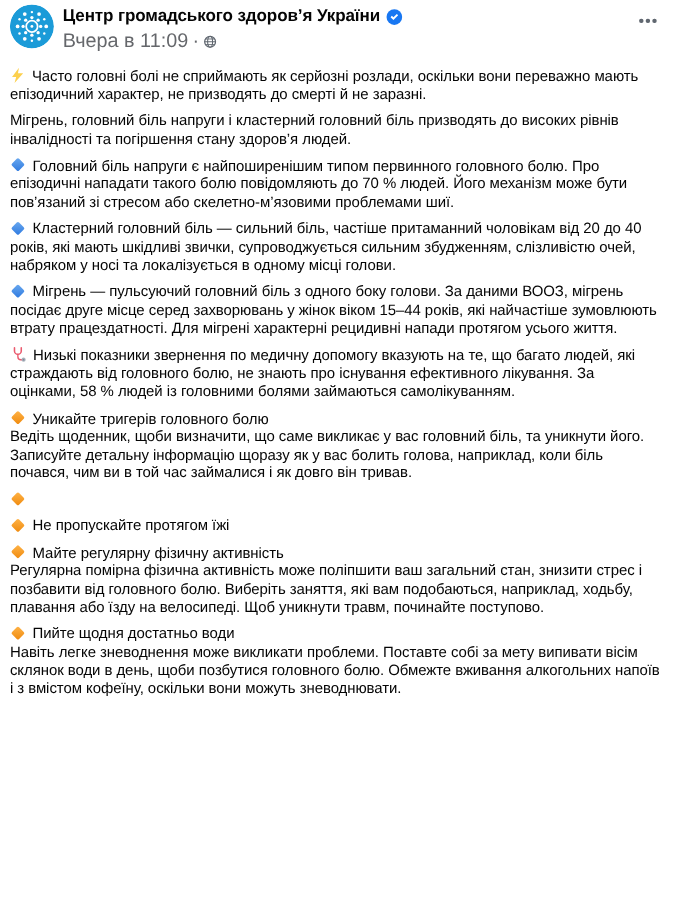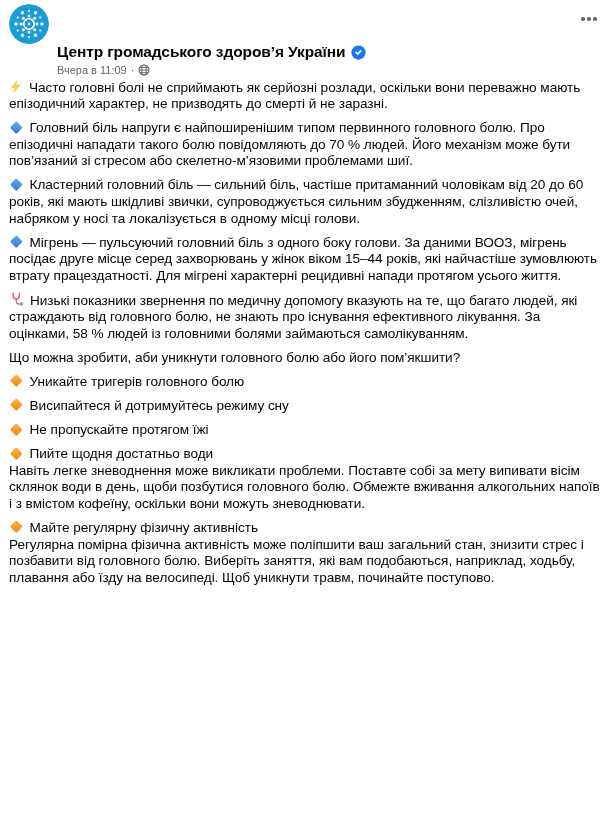--- a/index.html
+++ b/index.html
@@ -8,40 +8,40 @@
     width: 612px; height: 816px; overflow: hidden;
     font-family: "Liberation Sans", "DejaVu Sans", sans-serif;
     color: #050505;
   }
   .post { padding: 3px 9px 0 9px; }
 
   
   .hdr { display: flex; align-items: flex-start; position: relative; padding: 1px 0 2px 0; }
   .avatar { width: 40px; height: 40px; border-radius: 50%; flex: 0 0 40px; cursor: pointer; }
   .hdr-text { margin-left: 8px; padding-top: 2px; }
-  .name-row { display: flex; align-items: center; gap: 5px; margin-top: 37px; }
+  .name-row { display: flex; align-items: center; gap: 5px; }
   .page-name {
     font-size: 15.5px; font-weight: 700; color: #050505;
     letter-spacing: -0.1px; cursor: pointer;
   }
   .verified { width: 15px; height: 15px; display: inline-block; }
   .meta-row {
     display: flex; align-items: center; gap: 4px;
-    font-size: 11px; color: #65676b; margin-top: 3px;
+    font-size: 18px; color: #65676b; margin-top: 3px;
   }
   .globe { width: 12px; height: 12px; display: inline-block; }
   .more-btn {
     position: absolute; right: 2px; top: 6px;
     display: flex; gap: 2.5px; padding: 8px 4px; cursor: pointer;
     border-radius: 50%; align-items: center;
   }
   .more-btn i { width: 3.6px; height: 3.6px; border-radius: 50%; background: #606770; }
 
   
-  .body { margin-top: 1px; }
+  .body { margin-top: 11px; }
   .para {
     font-size: 13.6px; line-height: 16.6px; letter-spacing: -0.05px;
     margin-bottom: 7.5px; color: #050505;
   }
   .diamond {
     display: inline-block; width: 8.6px; height: 8.6px;
     transform: rotate(45deg); border-radius: 1.5px;
     margin: 0 9px 1px 3px;
   }
   .diamond.blue   { background: linear-gradient(135deg, #6aa9ef, #2f7ae0); }
@@ -108,29 +108,29 @@
       <i></i>
       <i></i>
       <i></i>
     </div>
   </div>
 
   <div class="body">
       <p class="para"><svg class="ico-inline" width="14" height="15" viewBox="0 0 16 16">
           <path d="M9.4 0 2.2 9.6h4.3L4.8 16l9-10.2H8.4z" fill="#fcd04e"></path>
         </svg><span>Часто головні болі не сприймають як серйозні розлади, оскільки вони переважно мають епізодичний характер, не призводять до смерті й не заразні.</span></p>
+      <p class="para"><span>Мігрень, головний біль напруги і кластерний головний біль призводять до високих рівнів інвалідності та погіршення стану здоров’я людей.</span></p>
       <p class="para"><span class="diamond blue"></span><span>Головний біль напруги є найпоширенішим типом первинного головного болю. Про епізодичні нападати такого болю повідомляють до 70 % людей. Його механізм може бути пов’язаний зі стресом або скелетно-м’язовими проблемами шиї.</span></p>
-      <p class="para"><span class="diamond blue"></span><span>Кластерний головний біль — сильний біль, частіше притаманний чоловікам від 20 до 60 років, які мають шкідливі звички, супроводжується сильним збудженням, слізливістю очей, набряком у носі та локалізується в одному місці голови.</span></p>
+      <p class="para"><span class="diamond blue"></span><span>Кластерний головний біль — сильний біль, частіше притаманний чоловікам від 20 до 40 років, які мають шкідливі звички, супроводжується сильним збудженням, слізливістю очей, набряком у носі та локалізується в одному місці голови.</span></p>
       <p class="para"><span class="diamond blue"></span><span>Мігрень — пульсуючий головний біль з одного боку голови. За даними ВООЗ, мігрень посідає друге місце серед захворювань у жінок віком 15–44 років, які найчастіше зумовлюють втрату працездатності. Для мігрені характерні рецидивні напади протягом усього життя.</span></p>
       <p class="para"><svg class="ico-inline" width="15" height="15" viewBox="0 0 18 18">
           <path d="M5 1.4v3.4a3.7 3.7 0 0 0 7.4 0V1.4" fill="none" stroke="#ea5a6e" stroke-width="1.7" stroke-linecap="round"></path>
           <path d="M8.7 8.6v2.5a3.3 3.3 0 0 0 3.3 3.3h1.2" fill="none" stroke="#ea5a6e" stroke-width="1.5" stroke-linecap="round"></path>
           <circle cx="14.9" cy="14.4" r="2.3" fill="#aab3bd"></circle>
           <circle cx="14.9" cy="14.4" r="1" fill="#7e8a96"></circle>
         </svg><span>Низькі показники звернення по медичну допомогу вказують на те, що багато людей, які страждають від головного болю, не знають про існування ефективного лікування. За оцінками, 58 % людей із головними болями займаються самолікуванням.</span></p>
-      <p class="para"><span>Що можна зробити, аби уникнути головного болю або його пом’якшити?</span></p>
-      <p class="para"><span class="diamond orange"></span><span>Уникайте тригерів головного болю</span><br></p>
-      <p class="para"><span class="diamond orange"></span><span>Висипайтеся й дотримуйтесь режиму сну</span><br></p>
+      <p class="para"><span class="diamond orange"></span><span>Уникайте тригерів головного болю</span><br><span>Ведіть щоденник, щоби визначити, що саме викликає у вас головний біль, та уникнути його. Записуйте детальну інформацію щоразу як у вас болить голова, наприклад, коли біль почався, чим ви в той час займалися і як довго він тривав.</span></p>
+      <p class="para"><span class="diamond orange"></span><br></p>
       <p class="para"><span class="diamond orange"></span><span>Не пропускайте протягом їжі</span><br></p>
+      <p class="para"><span class="diamond orange"></span><span>Майте регулярну фізичну активність</span><br><span>Регулярна помірна фізична активність може поліпшити ваш загальний стан, знизити стрес і позбавити від головного болю. Виберіть заняття, які вам подобаються, наприклад, ходьбу, плавання або їзду на велосипеді. Щоб уникнути травм, починайте поступово.</span></p>
       <p class="para"><span class="diamond orange"></span><span>Пийте щодня достатньо води</span><br><span>Навіть легке зневоднення може викликати проблеми. Поставте собі за мету випивати вісім склянок води в день, щоби позбутися головного болю. Обмежте вживання алкогольних напоїв і з вмістом кофеїну, оскільки вони можуть зневоднювати.</span></p>
-      <p class="para"><span class="diamond orange"></span><span>Майте регулярну фізичну активність</span><br><span>Регулярна помірна фізична активність може поліпшити ваш загальний стан, знизити стрес і позбавити від головного болю. Виберіть заняття, які вам подобаються, наприклад, ходьбу, плавання або їзду на велосипеді. Щоб уникнути травм, починайте поступово.</span></p>
     </div>
 </div>
 
 </body></html>

